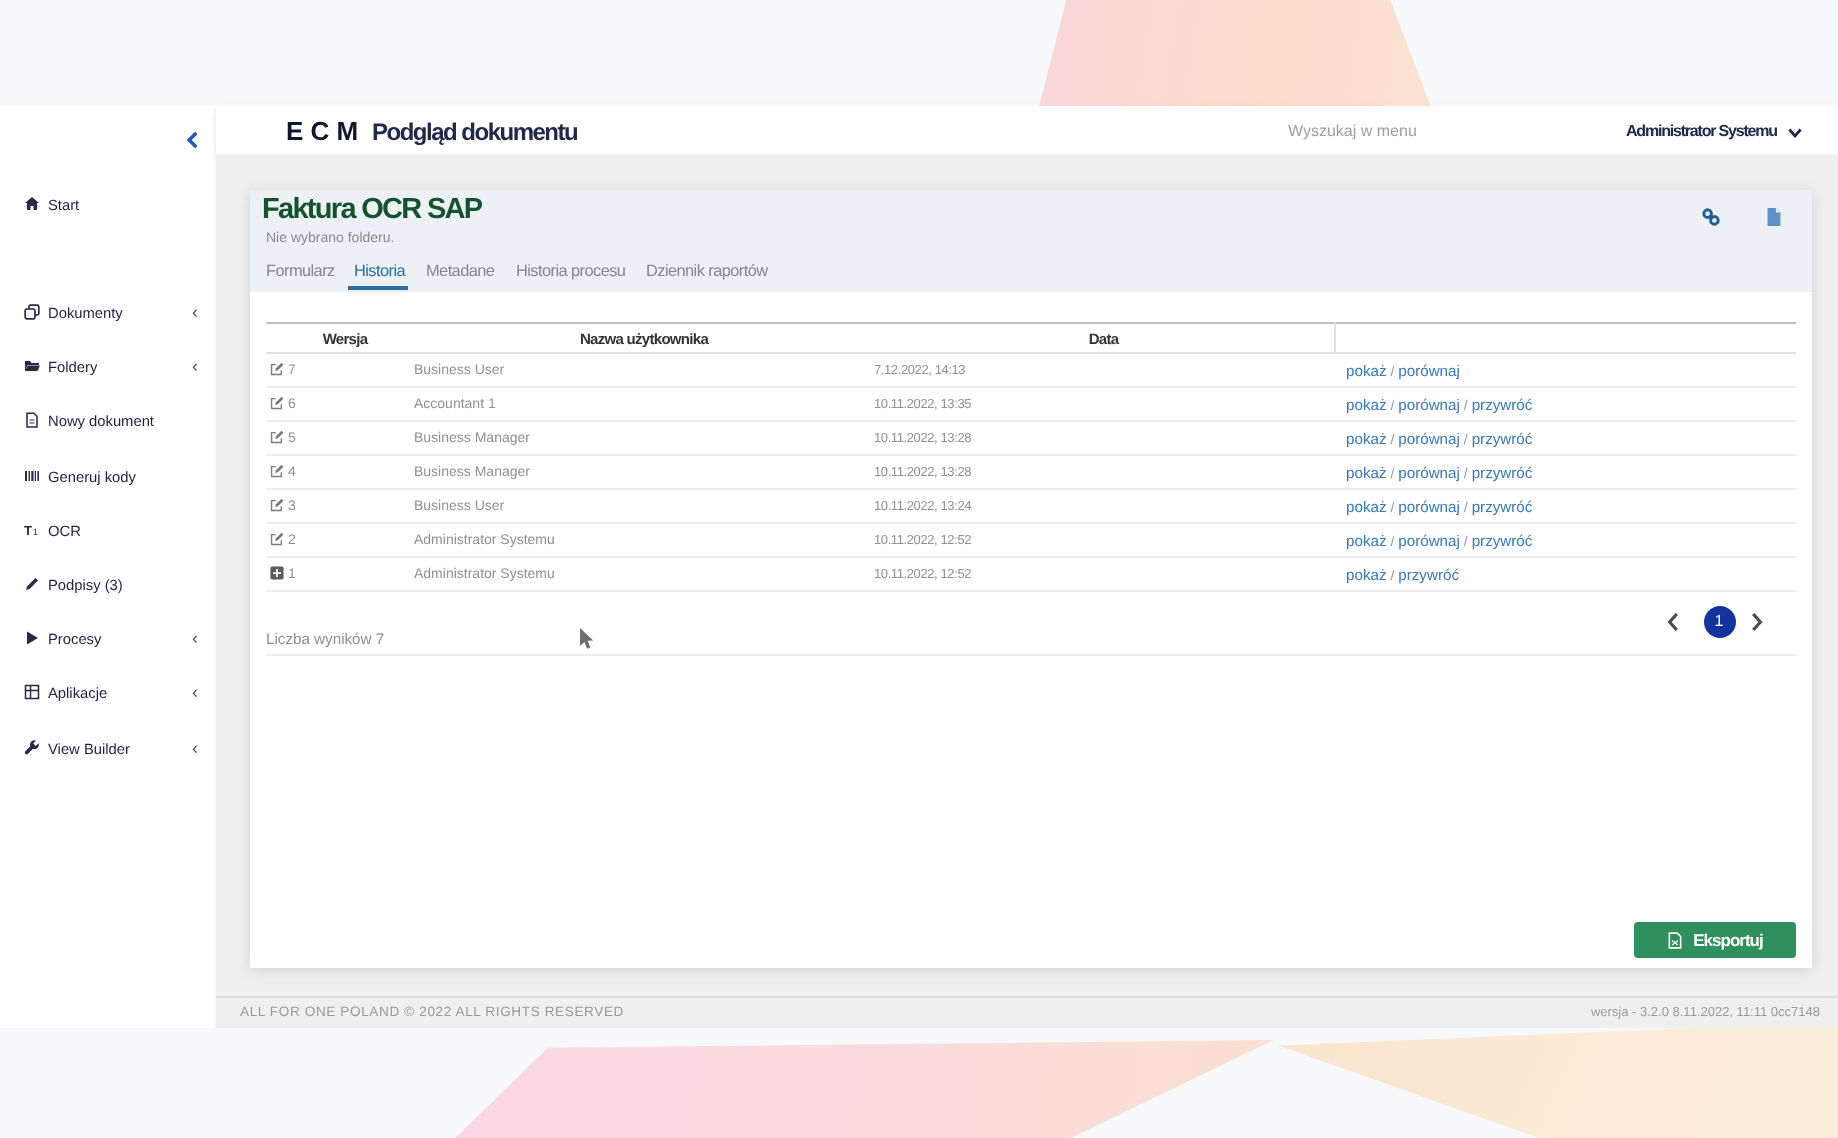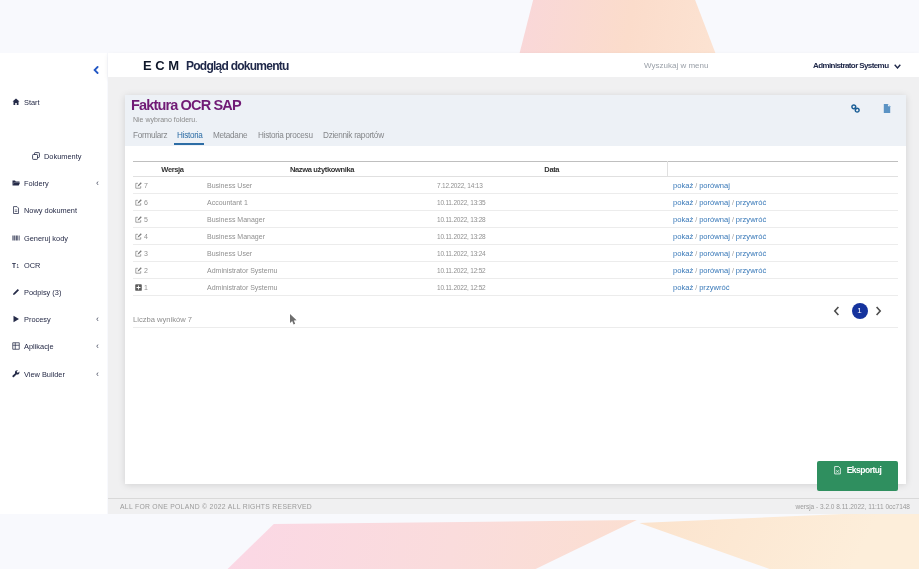--- a/index.html
+++ b/index.html
@@ -37,21 +37,21 @@
   
   .mitem { position:absolute; left:0; width:107px; height:27px; }
   .mitem .ic { position:absolute; left:12px; top:50%; transform:translateY(-50%); width:9px; height:8px; color:#252b48; line-height:0; } .mitem .ic svg { display:block; }
   .mitem .lb { position:absolute; left:24px; top:50%; transform:translateY(-44%); font-size:7.4px; color:#1e2340; white-space:nowrap; }
   .mitem .ch { position:absolute; right:8px; top:50%; transform:translateY(-50%); font-size:9px; color:#4a4f63; }
 
   
   #card { left:125px; top:95px; width:781px; height:389px; background:#fff;
     box-shadow:0 1px 7px rgba(0,0,0,.13); }
   #cardhead { left:0; top:0; width:781px; height:51px; background:#edf1f6; }
-  #ctitle { left:6px; top:2px; font-size:14.5px; letter-spacing:-0.85px; font-weight:bold; color:#701a75; }
+  #ctitle { left:6px; top:2px; font-size:14.5px; letter-spacing:-0.85px; font-weight:bold; color:#14532d; }
   #csub { left:8px; top:21px; font-size:7px; color:#8a8a8a; }
   .tab { position:absolute; top:35.5px; font-size:8.2px; letter-spacing:-0.28px; color:#85878a; }
   .tab.active { color:#2d6da5; }
   #tabline { left:49px; top:48px; width:30px; height:2px; background:#2d6da5; }
   .cicon { position:absolute; top:9px; }
 
   
   table { position:absolute; left:8px; top:66px; width:765px; border-collapse:collapse; table-layout:fixed; }
   th { text-align:center; font-size:7.5px; letter-spacing:-0.35px; color:#333; padding:0; height:15px; border-top:1px solid #bfbfbf; border-bottom:1px solid #e0e0e0; }
   td { font-size:7px; color:#909090; padding:0; height:17px; border-bottom:1px solid #ececec; }
@@ -60,21 +60,21 @@
   td.c3{font-size:6.5px; letter-spacing:-0.2px;}
   td .vic { display:inline-block; width:7px; height:7px; vertical-align:-1px; margin-right:2px; color:#7c7c7c; line-height:0; }
   a.lk { color:#3878b8; font-size:7.6px; }
   .sep { color:#9a9a9a; text-decoration:none; }
 
   #results { left:8px; top:218px; height:14px; line-height:14px; font-size:7.6px; color:#8e8e8e; }
   #tfoot-line { left:8px; top:232px; width:765px; border-top:1px solid #ececec; }
   #pager { left:708px; top:208px; height:16px; }
   #pg1 { position:absolute; left:18.5px; top:0; width:16px; height:16px; border-radius:50%; background:#15339d; color:#fff; font-size:8px; text-align:center; line-height:16px; }
 
-  #exportbtn { left:692px; top:366px; width:81px; height:30px; background:#2f8f5f; border-radius:2px;
+  #exportbtn { left:692px; top:366px; width:81px; height:18px; background:#2f8f5f; border-radius:2px;
     color:#fff; font-size:8.5px; letter-spacing:-0.5px; font-weight:bold; text-align:center; line-height:18px; }
 
   
   #fleft { left:120px; top:503px; font-size:6.8px; color:#9a9a9a; letter-spacing:.3px; }
   #fright { right:9px; top:503px; font-size:6.5px; color:#9a9a9a; }
 
   #cursor { left:289px; top:314px; }
 </style>
 </head>
 <body>
@@ -84,21 +84,21 @@
 
   <div class="abs" id="sidebar">
     <div class="mitem" style="top: 35px;">
       <span class="ic">
         <svg width="8" height="8" viewBox="0 0 16 16">
           <path fill="#252b48" d="M8 1 L15 7 H13 V14 H9.5 V10 H6.5 V14 H3 V7 H1 Z"></path>
         </svg>
       </span>
       <span class="lb">Start</span>
     </div>
-    <div class="mitem" style="top: 89.4px; margin-left: 20px;">
+    <div class="mitem" style="top: 89.4px;">
       <span class="ic">
         <svg width="8" height="8" viewBox="0 0 16 16">
           <rect x="5" y="1.2" width="9.8" height="9.8" rx="1.5" fill="none" stroke="#252b48" stroke-width="1.7"></rect>
           <rect x="1.2" y="5" width="9.8" height="9.8" rx="1.5" fill="white" stroke="#252b48" stroke-width="1.7"></rect>
         </svg>
       </span>
       <span class="lb">Dokumenty</span>
       <span class="ch">‹</span>
     </div>
     <div class="mitem" style="top: 116.6px;">

